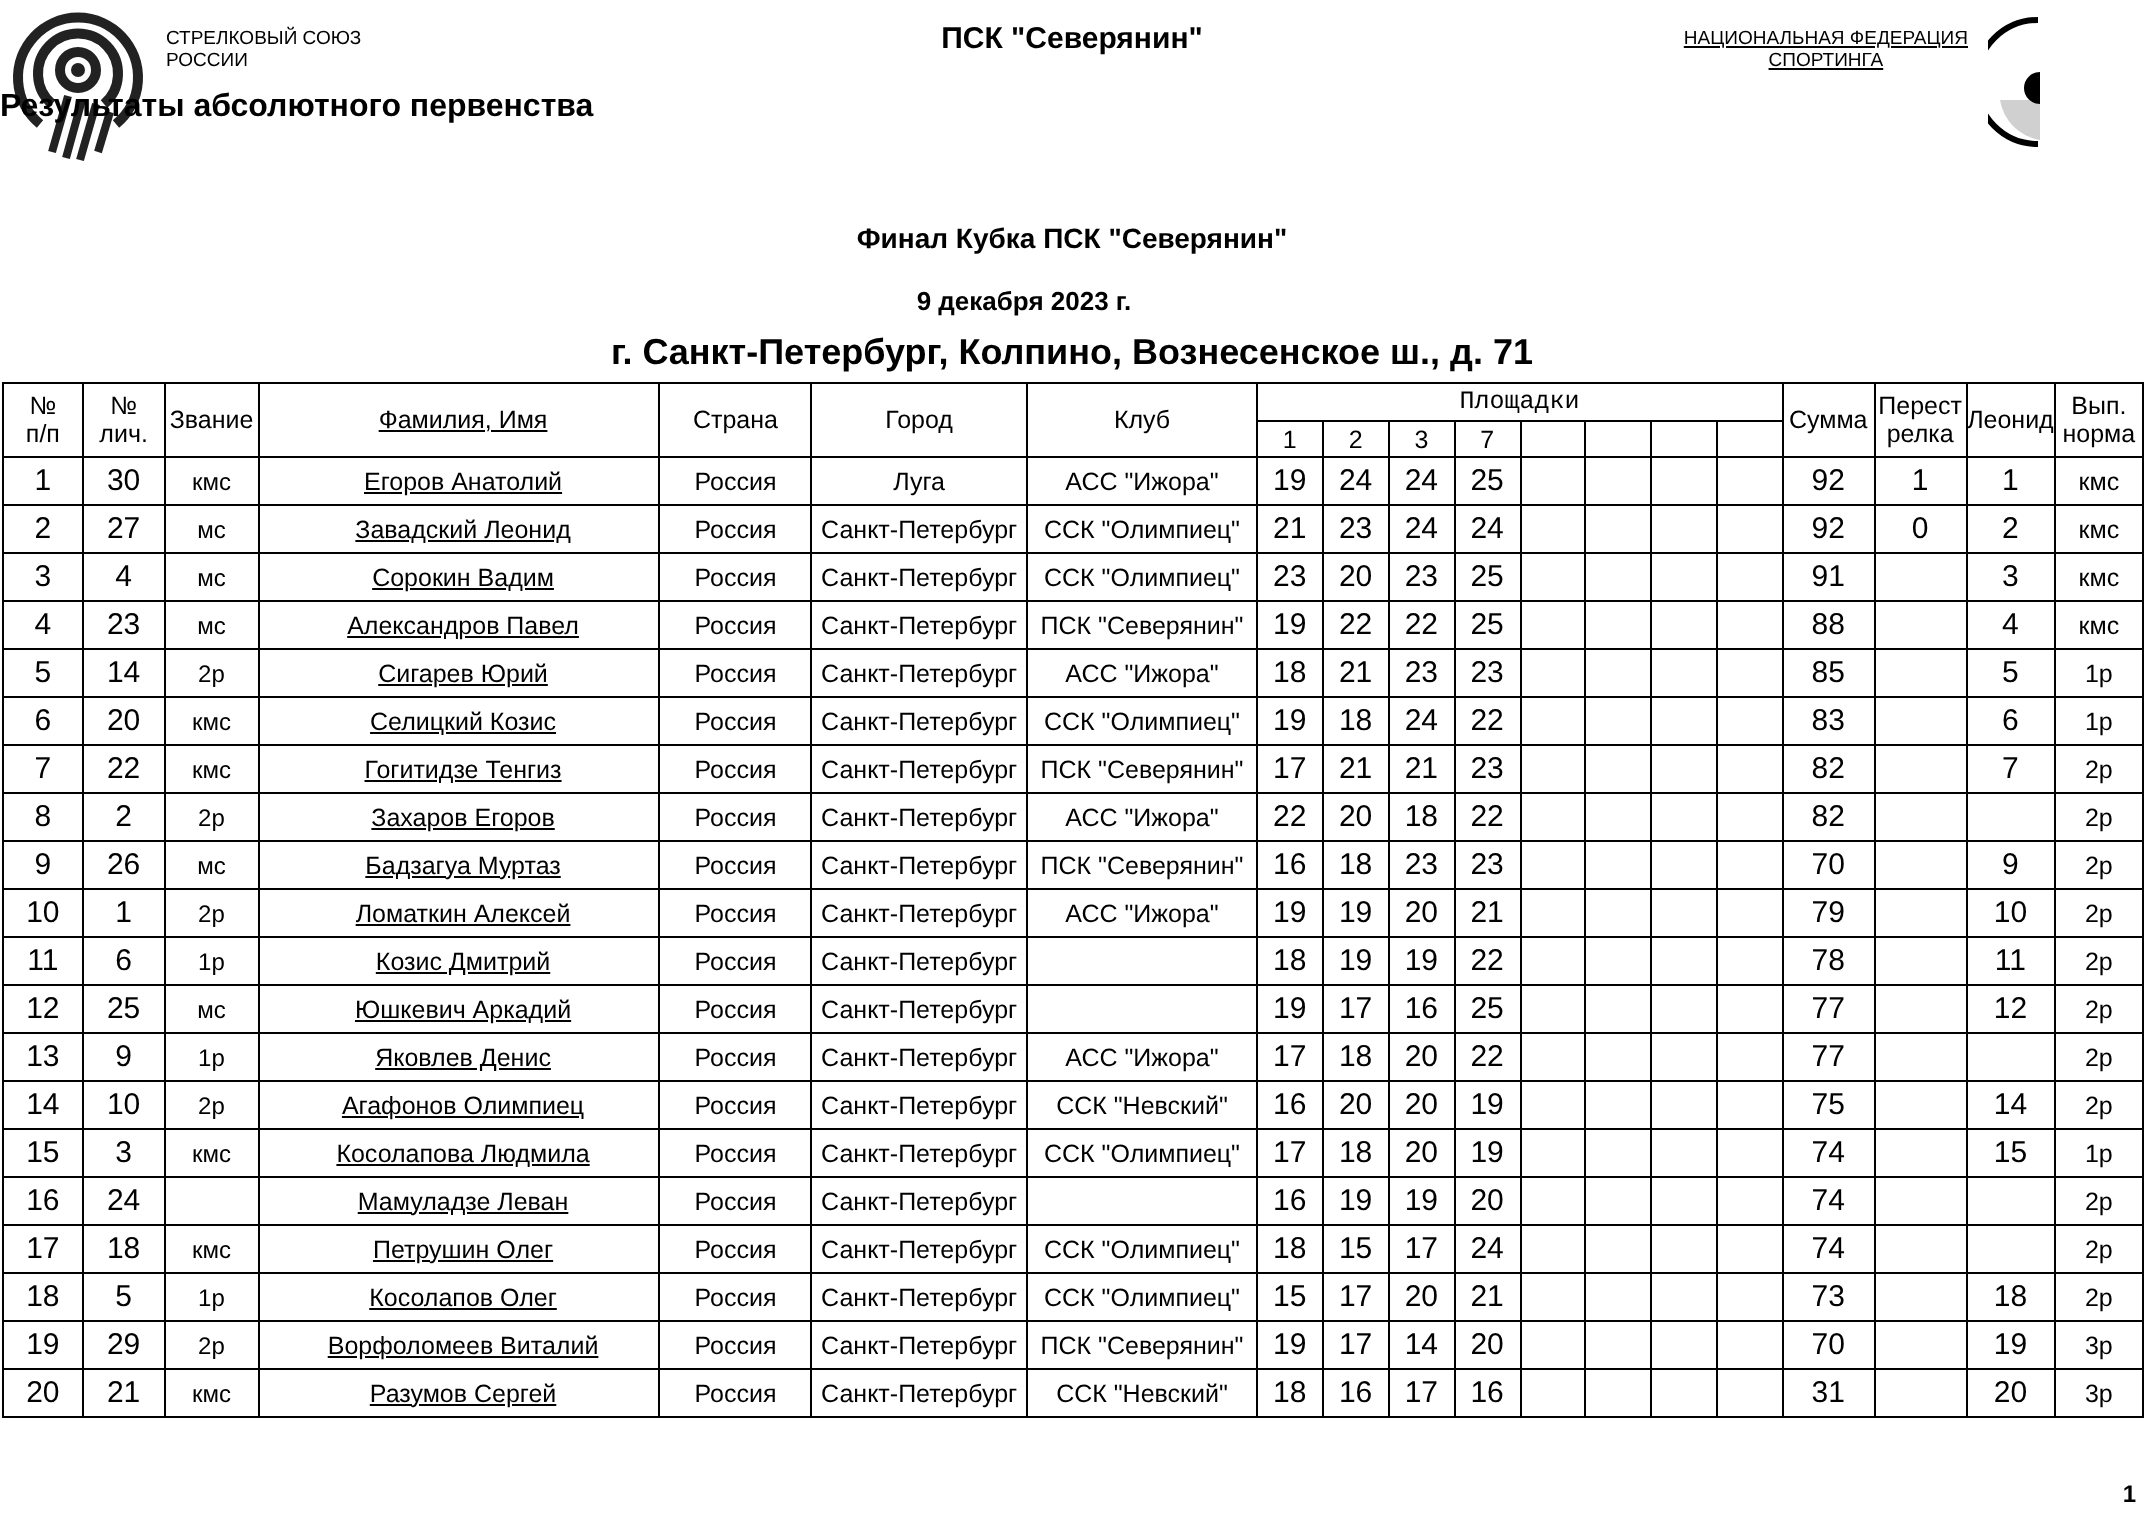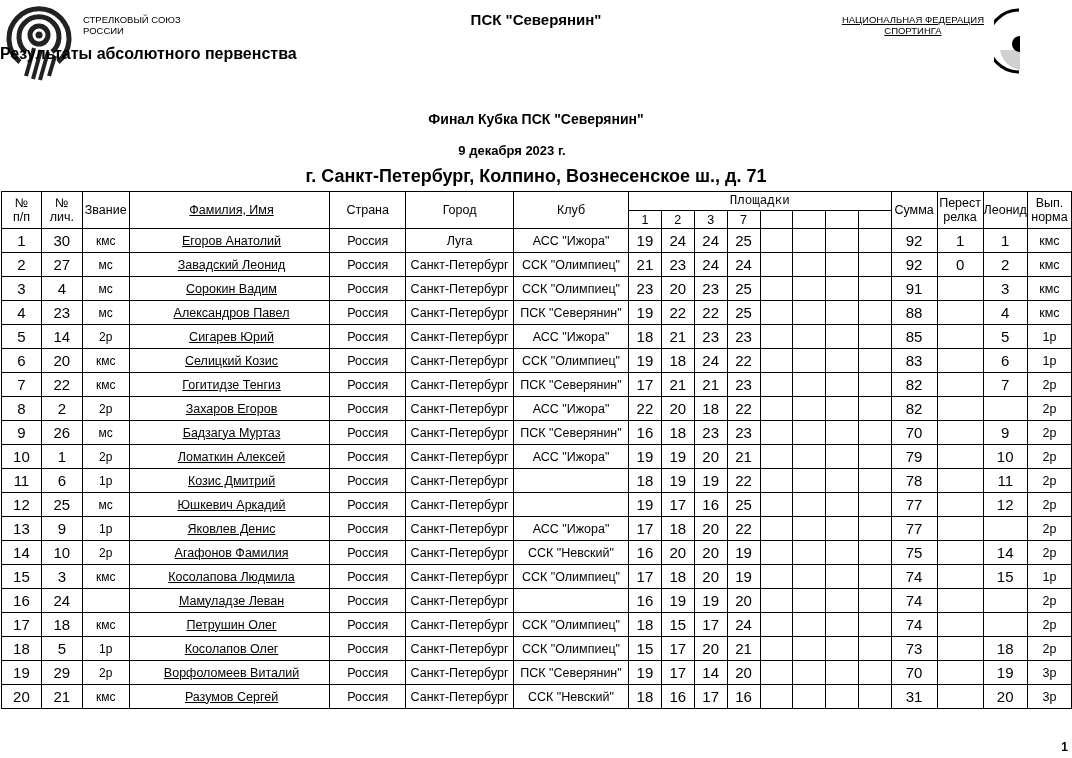--- a/index.html
+++ b/index.html
@@ -385,21 +385,21 @@
         <td class="big"></td>
         <td class="big">77</td>
         <td class="big"></td>
         <td class="big"></td>
         <td>2р</td>
       </tr>
       <tr>
         <td class="big">14</td>
         <td class="big">10</td>
         <td class="small">2р</td>
-        <td class="name">Агафонов Фамилия</td>
+        <td class="name">Агафонов Олимпиец</td>
         <td>Россия</td>
         <td>Санкт-Петербург</td>
         <td>ССК "Невский"</td>
         <td class="big">16</td>
         <td class="big">20</td>
         <td class="big">20</td>
         <td class="big">19</td>
         <td class="big"></td>
         <td class="big"></td>
         <td class="big"></td>

